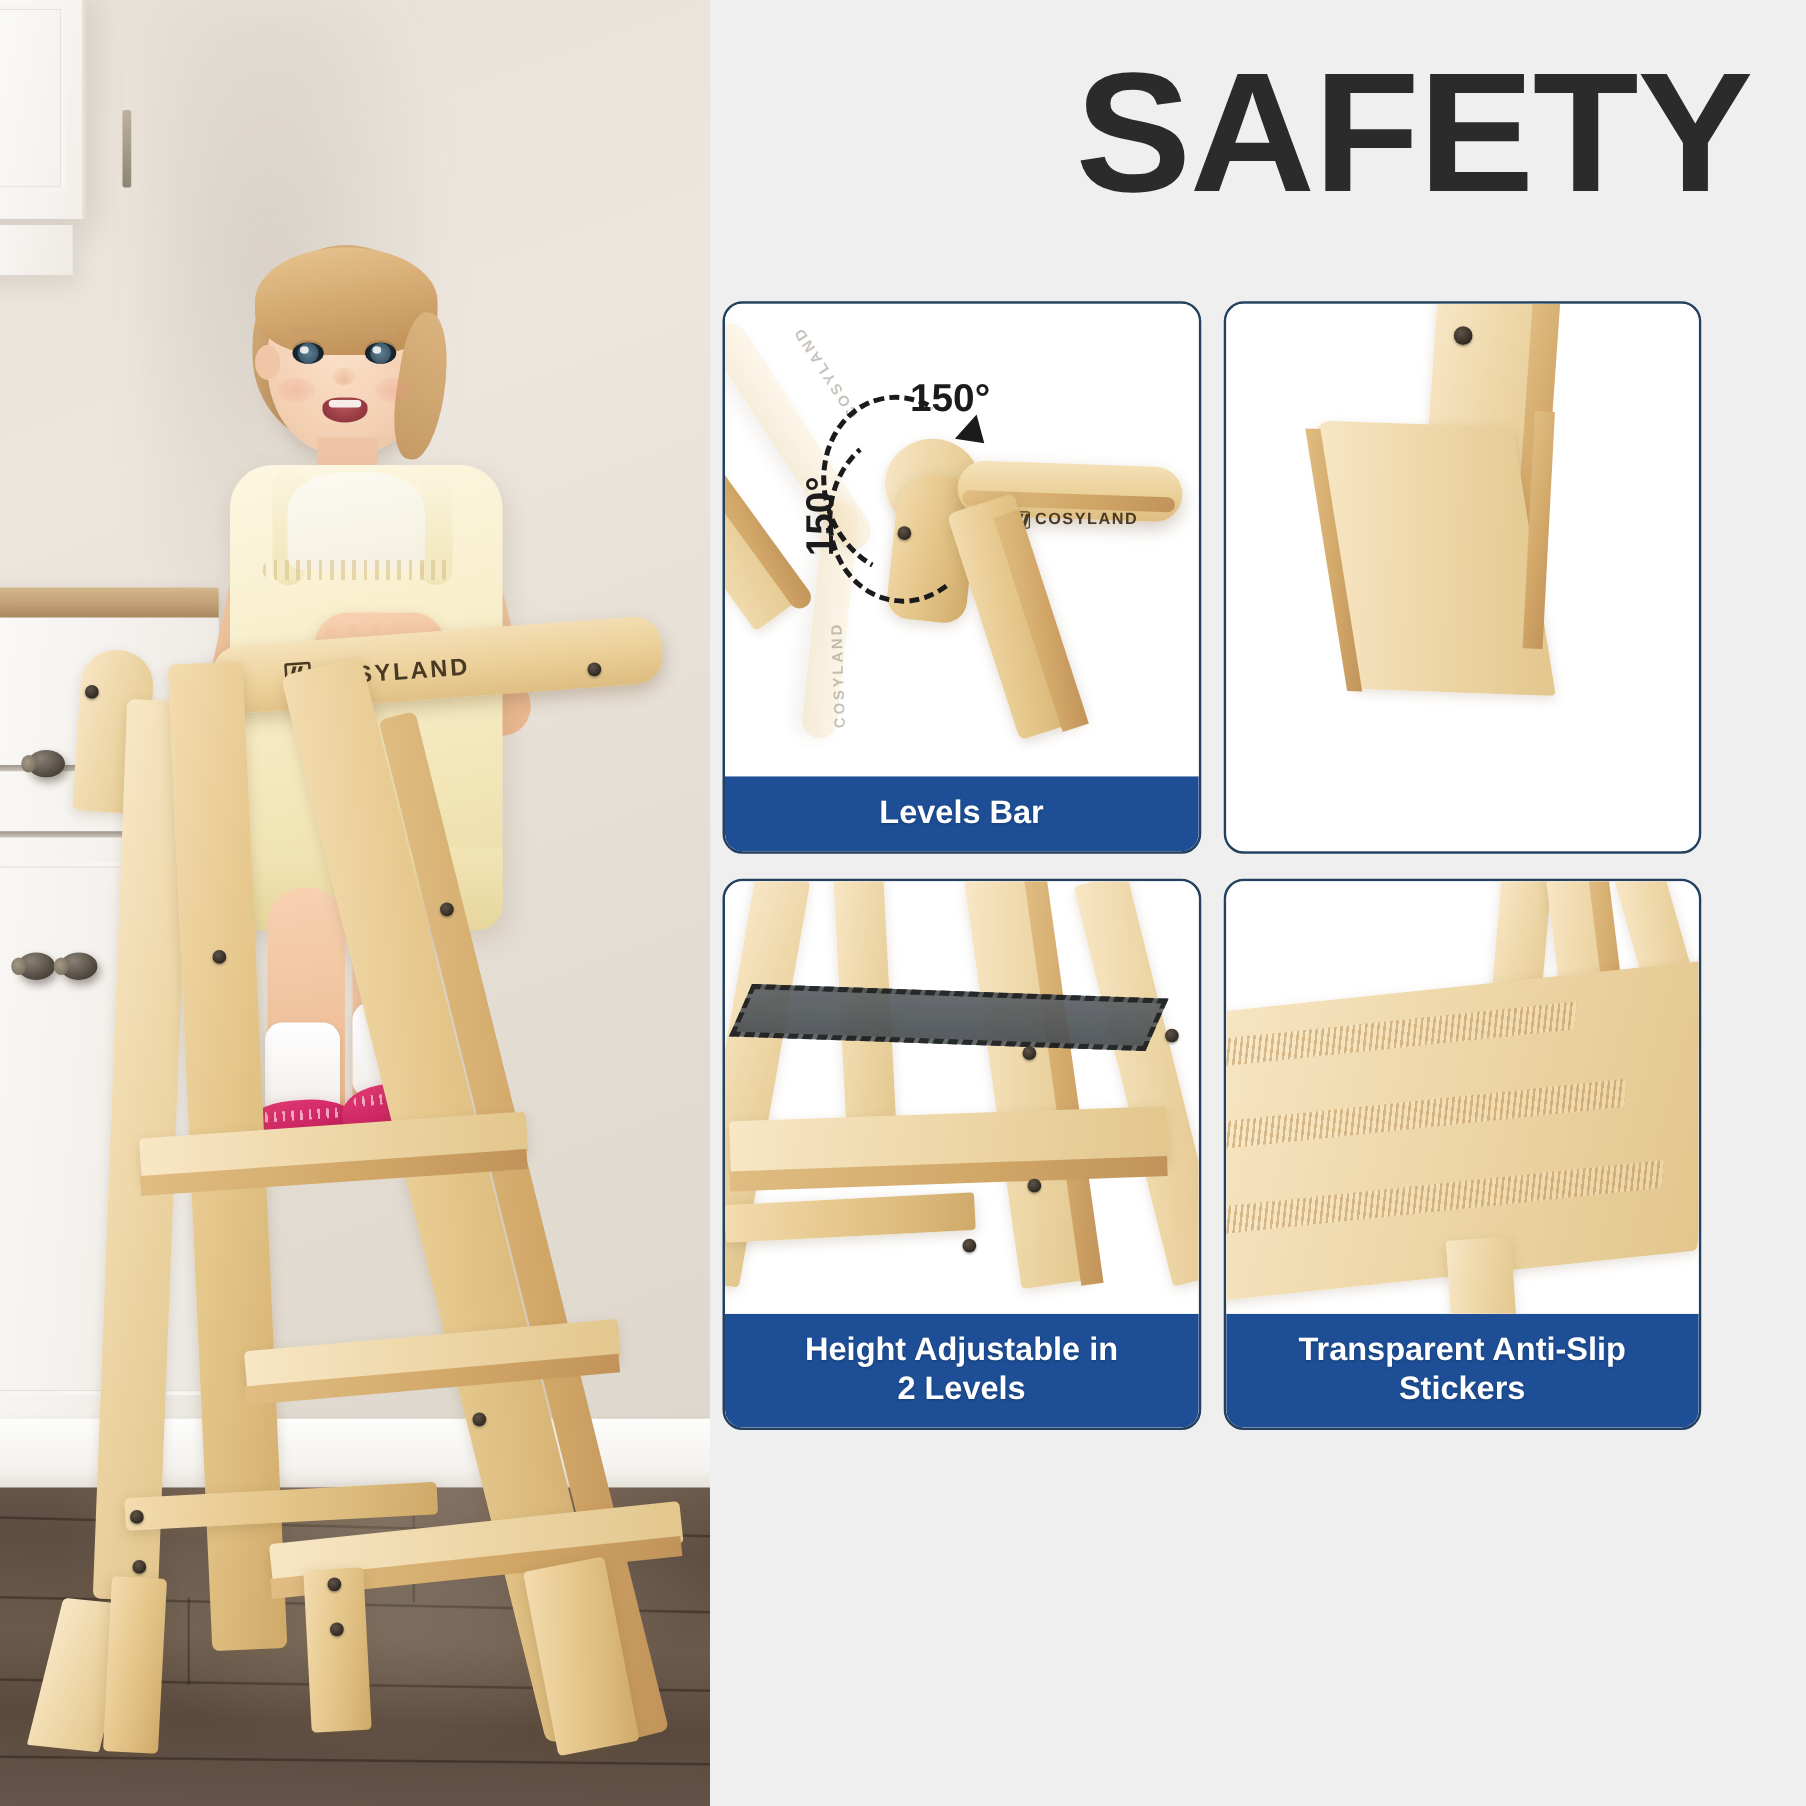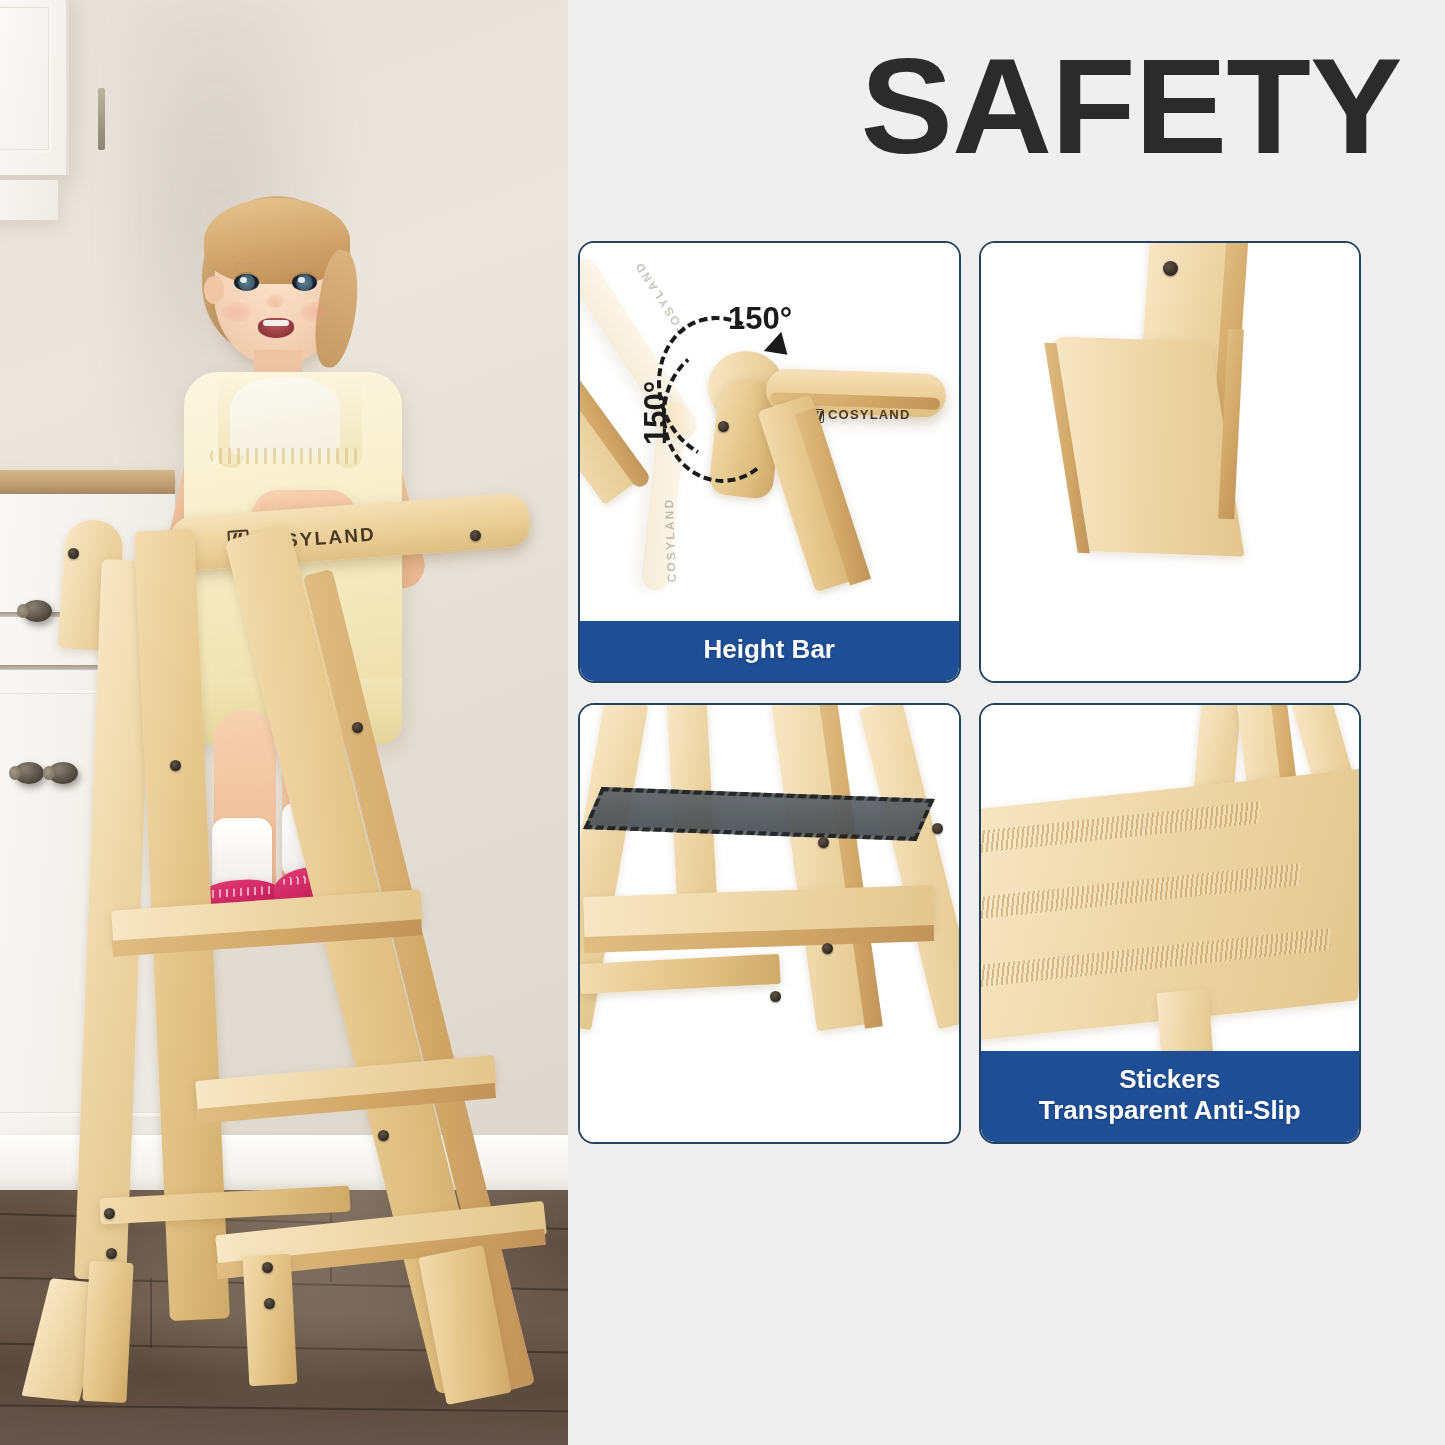--- a/index.html
+++ b/index.html
@@ -495,21 +495,21 @@
 
         <div class="arc" style="left:78px; top:72px; width:120px; height:140px; border-color:#1b1b1b; border-right-color:transparent; border-bottom-color:transparent; transform: rotate(-18deg);"></div>
         <div class="arc" style="left:82px; top:100px; width:116px; height:132px; border-color:transparent; border-left-color:#1b1b1b; border-bottom-color:#1b1b1b; transform: rotate(6deg);"></div>
 
         <div class="arrowhead" style="left:190px; top:92px; transform: rotate(42deg);"></div>
 
         <div class="deg" style="left:148px; top:58px;">150°</div>
         <div class="deg" style="left:44px; top:152px; transform: rotate(-90deg); transform-origin: center;">150°</div>
       </div>
       <div class="caption">
-        <div>Height Bar</div>
+        <div>Levels Bar</div>
       </div>
     </div>
 
     <div class="panel">
       <div class="panel-img">
         <div class="wd-lite" style="left:160px; top:-10px; width:86px; height:270px; transform: rotate(4deg); border-radius:4px;"></div>
         <div class="wd-dark" style="left:236px; top:-10px; width:22px; height:280px; transform: rotate(4deg);"></div>
         <div class="screw" style="left:182px; top:18px; width:15px; height:15px;"></div>
 
         <div class="wd-lite" style="left:86px; top:96px; width:160px; height:215px; transform: skewX(11deg) rotate(2deg); border-radius:16px 6px 4px 4px;"></div>
@@ -530,35 +530,39 @@
 
         <div class="wd-lite" style="left:4px; top:186px; width:350px; height:46px; transform: rotate(-2deg); border-radius:3px;"></div>
         <div class="wd-dark" style="left:4px; top:226px; width:350px; height:16px; transform: rotate(-2deg);"></div>
         <div class="wd" style="left:0px; top:254px; width:200px; height:30px; transform: rotate(-3deg); border-radius:3px;"></div>
 
         <div class="screw" style="left:238px; top:132px;"></div>
         <div class="screw" style="left:242px; top:238px;"></div>
         <div class="screw" style="left:352px; top:118px;"></div>
         <div class="screw" style="left:190px; top:286px;"></div>
       </div>
+      <div class="caption">
+        <div>Height Adjustable in</div>
+        <div>2 Levels</div>
+      </div>
     </div>
 
     <div class="panel">
       <div class="panel-img">
         <div class="wd-lite" style="left:214px; top:-10px; width:40px; height:160px; transform: rotate(5deg); border-radius:4px;"></div>
         <div class="wd-lite" style="left:266px; top:-10px; width:44px; height:180px; transform: rotate(-7deg); border-radius:4px;"></div>
         <div class="wd-dark" style="left:300px; top:-10px; width:16px; height:180px; transform: rotate(-7deg);"></div>
         <div class="wd-lite" style="left:330px; top:-10px; width:40px; height:150px; transform: rotate(-16deg); border-radius:4px;"></div>
 
         <div class="wd-lite" style="left:-40px; top:86px; width:430px; height:230px; transform: rotate(-6deg) skewX(-12deg); border-radius:4px;"></div>
         <div class="grip" style="left:-20px; top:112px; width:300px; height:22px; transform: rotate(-6deg) skewX(-12deg);"></div>
         <div class="grip" style="left:-20px; top:176px; width:340px; height:22px; transform: rotate(-6deg) skewX(-12deg);"></div>
         <div class="grip" style="left:-10px; top:242px; width:360px; height:22px; transform: rotate(-6deg) skewX(-12deg);"></div>
         <div class="wd-lite" style="left:178px; top:286px; width:52px; height:70px; transform: rotate(-4deg); border-radius:3px;"></div>
       </div>
       <div class="caption">
+        <div>Transparent Anti-Slip</div>
         <div>Stickers</div>
-        <div>Transparent Anti-Slip</div>
       </div>
     </div>
 
   </div>
 </div>
 
 </body></html>

